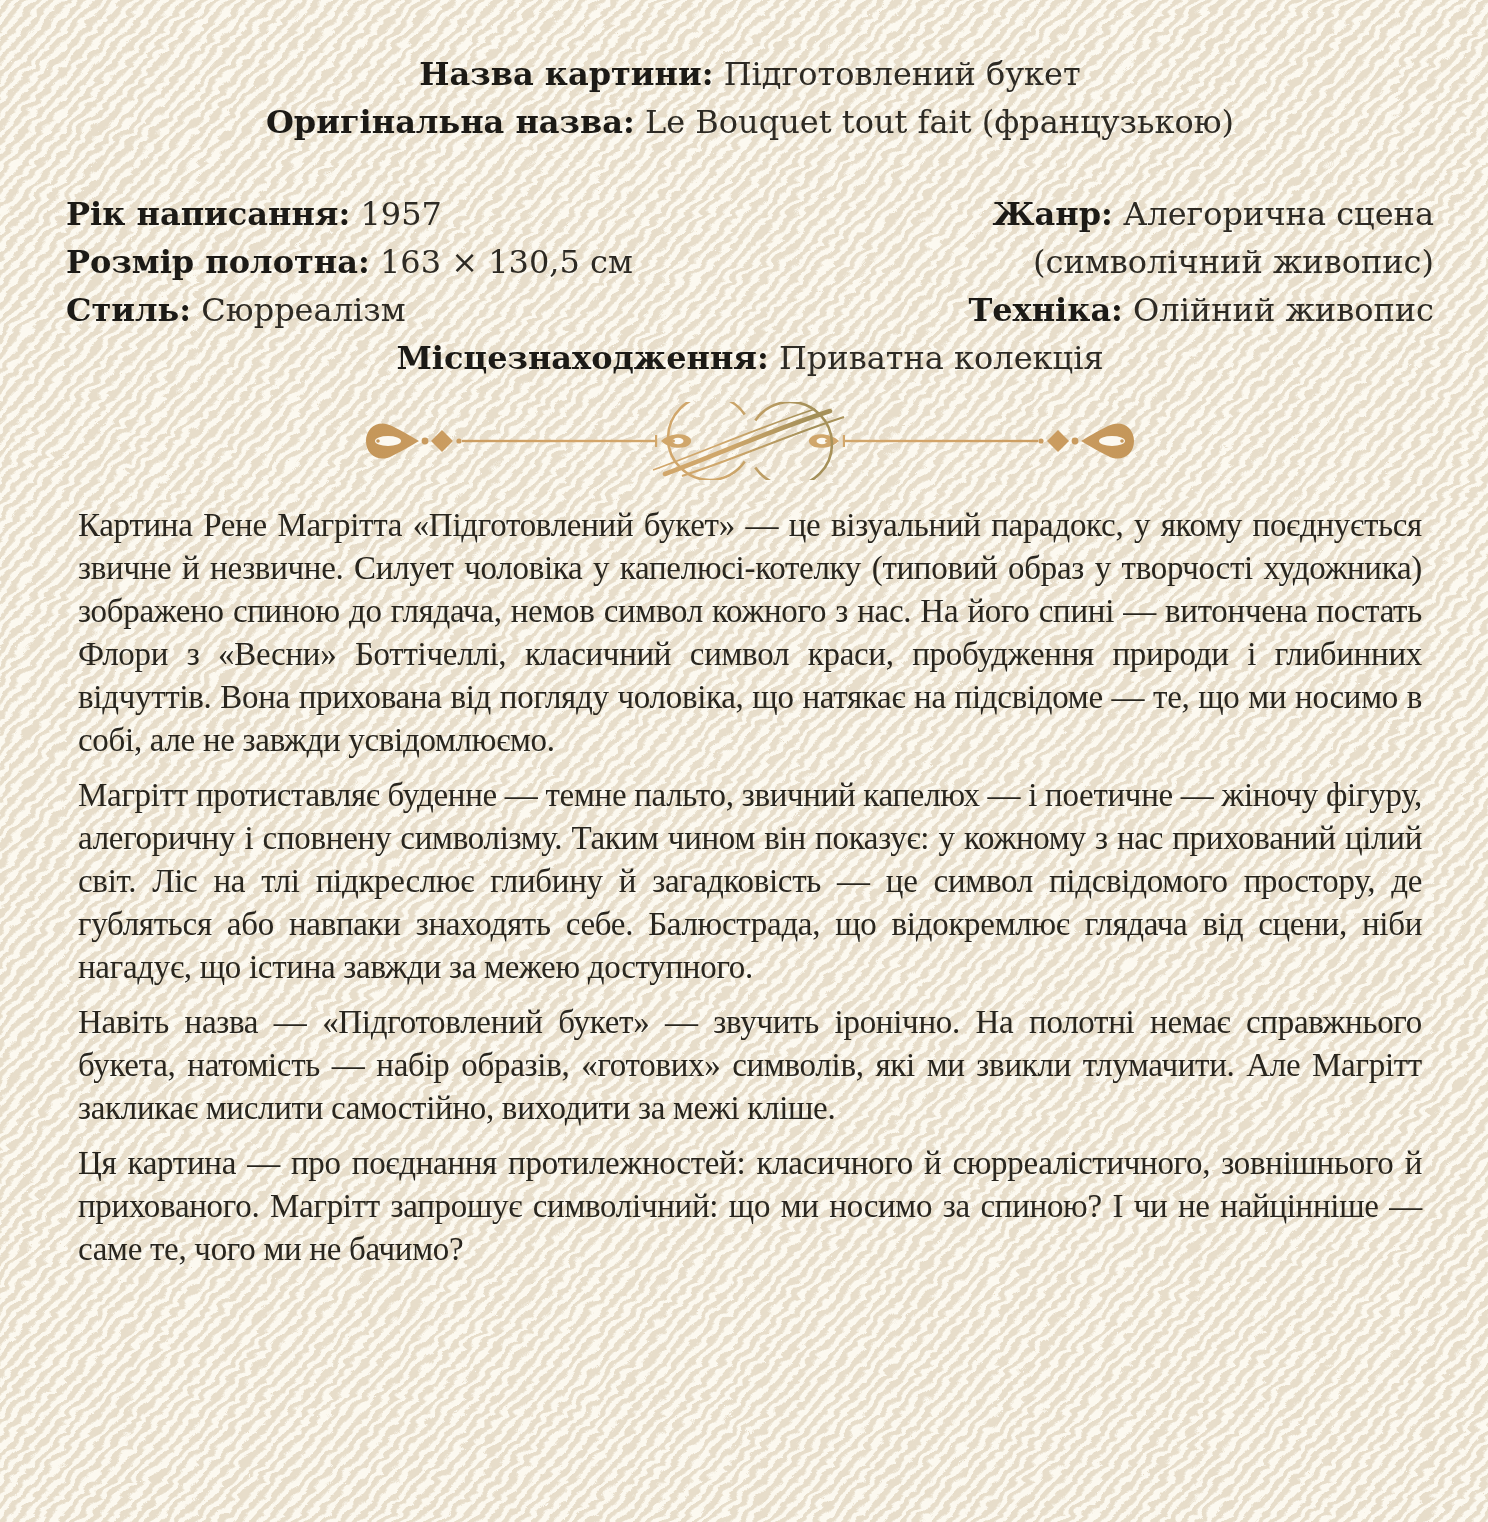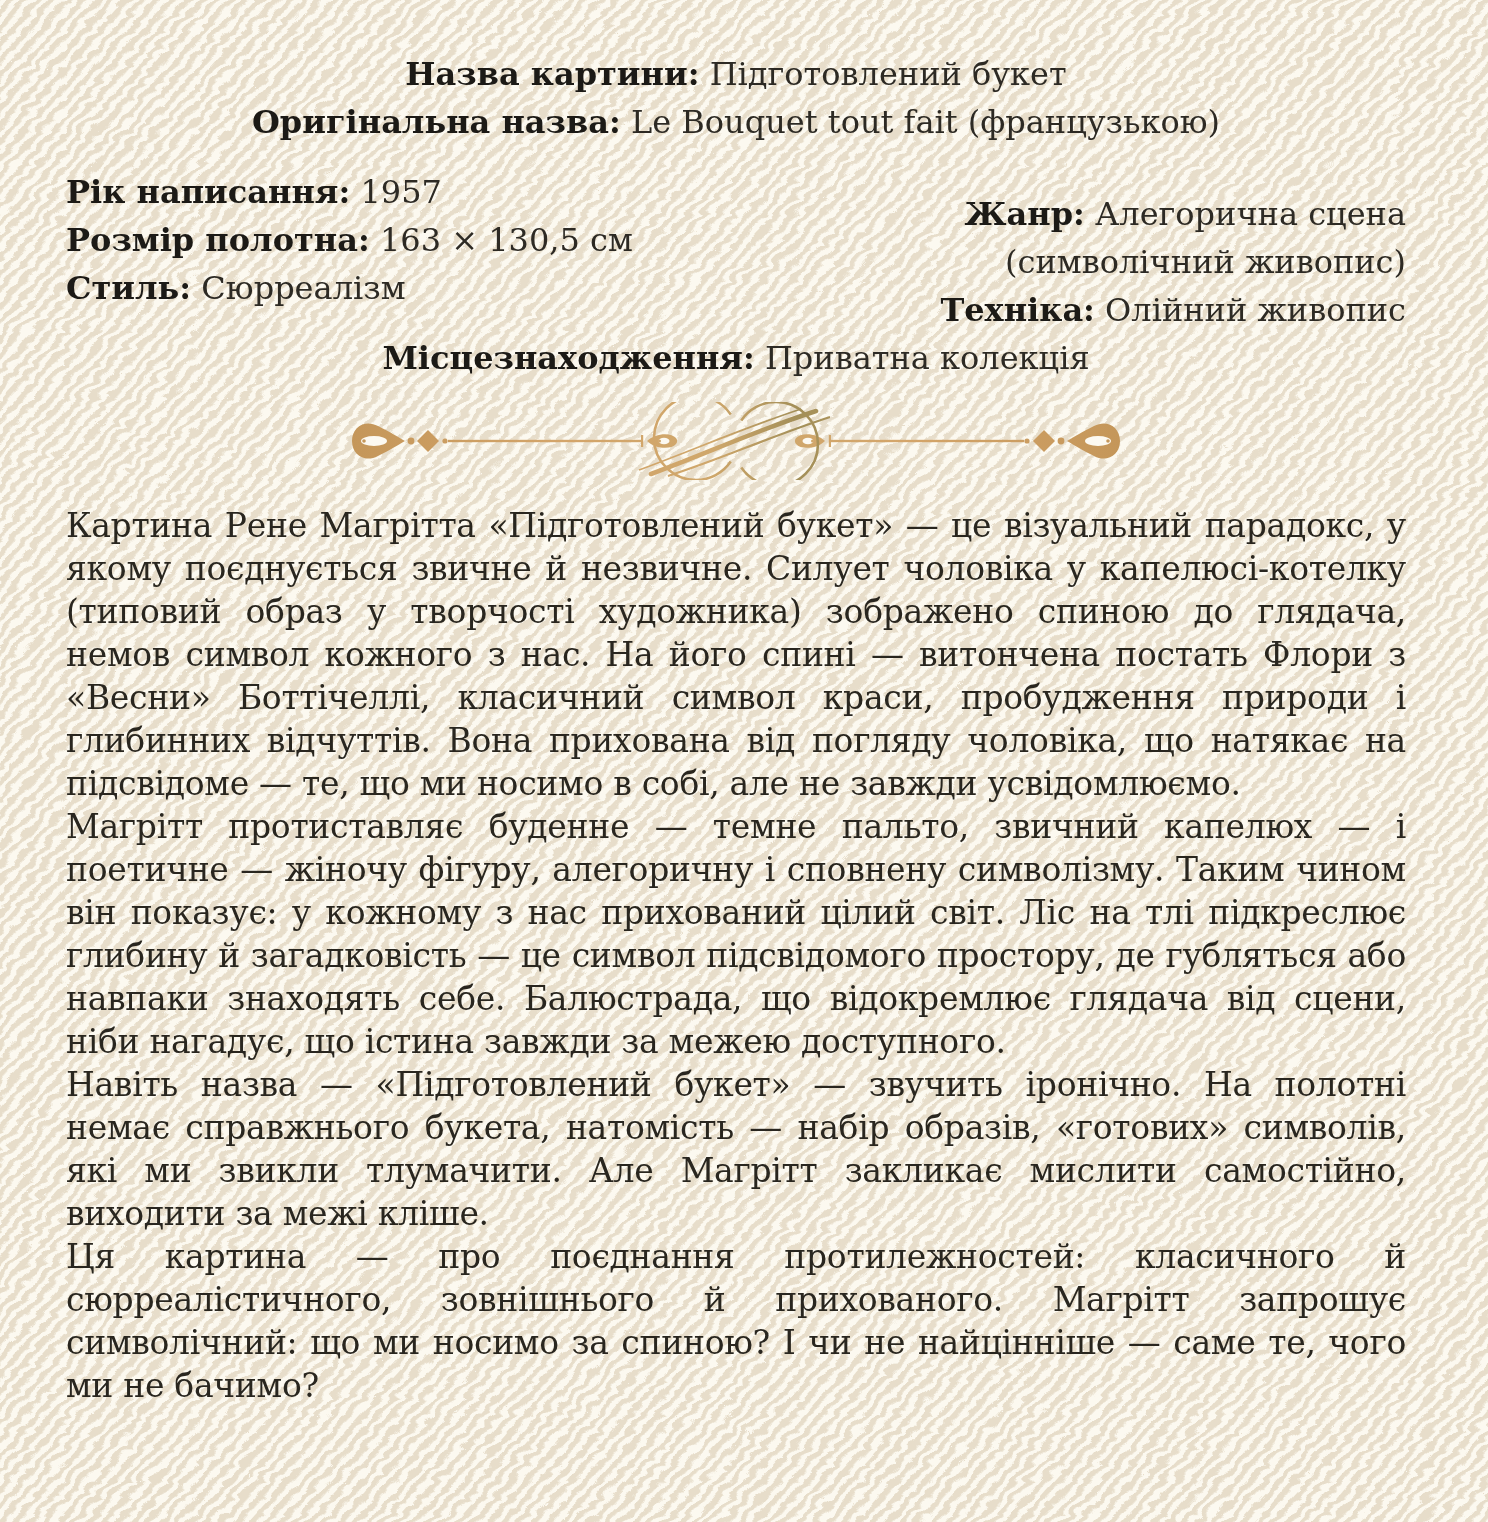--- a/index.html
+++ b/index.html
@@ -17,35 +17,35 @@
   }
   .bg {
     position: absolute;
     top: 0; left: 0;
     z-index: 0;
     display: block;
   }
   .content {
     position: relative;
     z-index: 1;
-    padding: 50px 82px 0 66px;
+    padding: 50px 54px 0 66px;
   }
   
   .meta-line {
     font-size: 32px;
     line-height: 48px;
     white-space: pre-wrap;
   }
   .meta-center { text-align: center; }
   .lbl { font-weight: bold; color: #1c1a16; }
   .val { color: #2d2a24; }
   .cols {
     display: flex;
     justify-content: space-between;
-    align-items: center;
+    align-items: flex-end;
   }
   .col-right {
     text-align: right;
     max-width: 500px;
     margin-top: 44px;
   }
   
   .divider-wrap {
     display: flex;
     justify-content: center;
@@ -53,21 +53,21 @@
   }
   
   .bodytext {
     margin-top: 24px;
     font-size: 33px;
     line-height: 43px;
     text-align: justify;
     letter-spacing: -0.3px;
     color: #29261f;
   }
-  .bodytext p { margin: 0; }
+  .bodytext p { margin: 12px; font-family: Liberation Serif, serif; }
 </style>
 </head>
 <body>
 
 <svg class="bg" width="1488" height="1522" viewBox="0 0 1488 1522" aria-hidden="true">
   <defs>
     <pattern id="twill" patternUnits="userSpaceOnUse" width="11" height="11" patternTransform="rotate(-48)">
       <rect width="11" height="11" fill="#fcf9f0"></rect>
       <rect width="11" height="5.6" fill="#e7ddca"></rect>
     </pattern>

